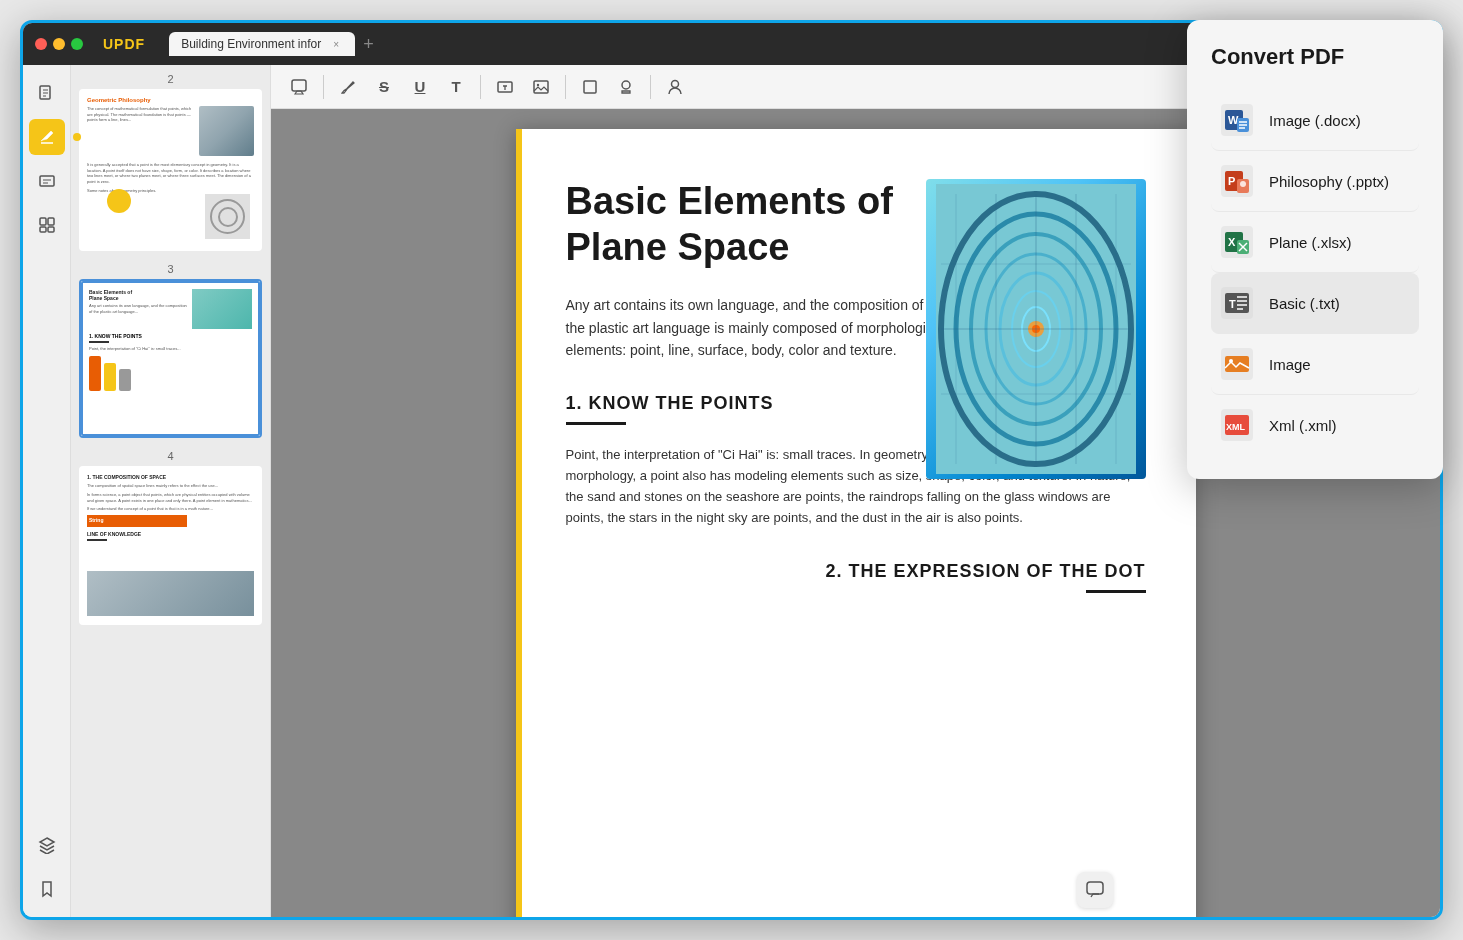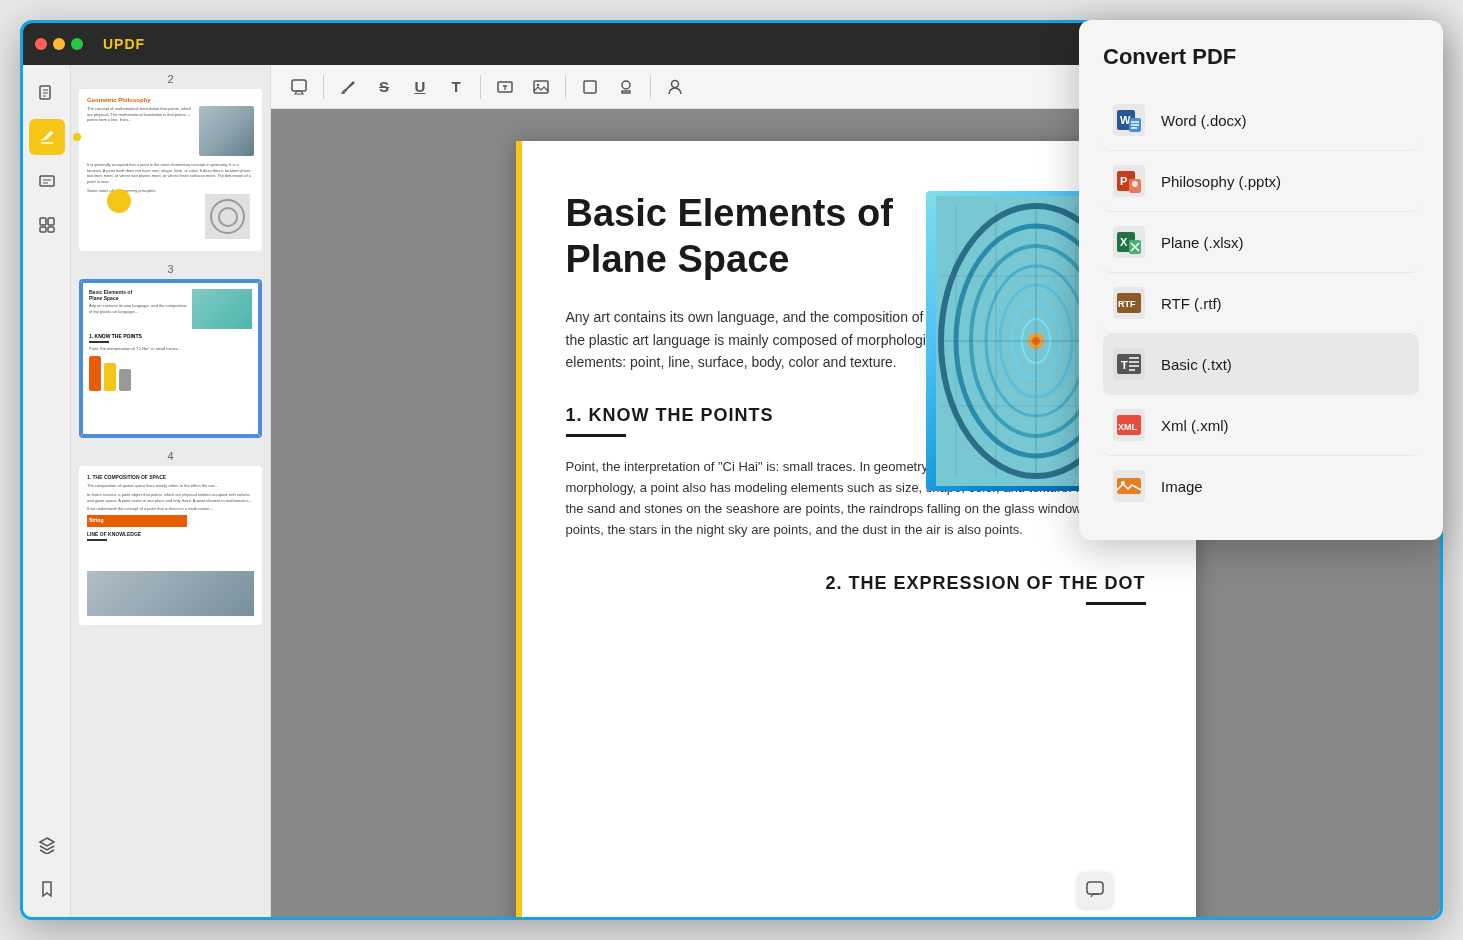--- a/index.html
+++ b/index.html
@@ -266,21 +266,21 @@
       flex-direction: column;
       overflow: hidden;
     }
 
     .pdf-scroll {
       flex: 1;
       overflow: auto;
       background: #888;
       display: flex;
       justify-content: center;
-      padding: 32px;
+      padding: 20px;
     }
 
     .pdf-page {
       background: white;
       width: 680px;
       min-height: 900px;
       padding: 50px 50px 50px 50px;
       box-shadow: 0 2px 20px rgba(0,0,0,0.3);
       position: relative;
     }
@@ -364,21 +364,21 @@
       background: #1a1a1a;
       margin-left: auto;
       margin-bottom: 20px;
     }
 
     
     .convert-panel {
       position: absolute;
       top: 20px;
       right: 20px;
-      width: 364px;
+      width: 256px;
       background: #f5f5f5;
       border-radius: 12px;
       box-shadow: 0 8px 40px rgba(0,0,0,0.25);
       padding: 24px;
       z-index: 100;
     }
     .convert-title {
       font-size: 22px;
       font-weight: 700;
       color: #1a1a1a;
@@ -424,20 +424,27 @@
 
 <div class="app-window">
 
   <div class="title-bar">
     <div class="window-controls">
       <div class="wc-btn wc-close"></div>
       <div class="wc-btn wc-min"></div>
       <div class="wc-btn wc-max"></div>
     </div>
     <div class="updf-logo">UPDF</div>
+    <div class="tab-bar">
+      <div class="tab active">
+        <span>Building Environment infor</span>
+        <div class="tab-close">×</div>
+      </div>
+      <button class="tab-add">+</button>
+    </div>
   </div>
 
   <div class="main-content">
 
     <div class="sidebar-icons">
       <div class="sidebar-icon">
         <svg width="18" height="18" viewBox="0 0 18 18" fill="none">
           <rect x="2" y="2" width="10" height="13" rx="1" stroke="#555" stroke-width="1.5" fill="none"></rect>
           <line x1="5" y1="6" x2="10" y2="6" stroke="#555" stroke-width="1.2"></line>
           <line x1="5" y1="9" x2="10" y2="9" stroke="#555" stroke-width="1.2"></line>
@@ -674,21 +681,21 @@
       <svg width="32" height="32" viewBox="0 0 32 32">
         <rect width="32" height="32" rx="4" fill="#e8e8e8"></rect>
         <rect x="4" y="6" width="18" height="20" rx="2" fill="#2b5797"></rect>
         <text x="7" y="20" font-size="11" font-weight="900" fill="white">W</text>
         <rect x="16" y="14" width="12" height="14" rx="2" fill="#4a90d9"></rect>
         <line x1="18" y1="18" x2="26" y2="18" stroke="white" stroke-width="1.5"></line>
         <line x1="18" y1="21" x2="26" y2="21" stroke="white" stroke-width="1.5"></line>
         <line x1="18" y1="24" x2="24" y2="24" stroke="white" stroke-width="1.5"></line>
       </svg>
     </div>
-    <div class="convert-label">Word (.docx)</div>
+    <div class="convert-label">Image (.docx)</div>
   </div>
 
   <div class="convert-item">
     <div class="convert-icon">
       <svg width="32" height="32" viewBox="0 0 32 32">
         <rect width="32" height="32" rx="4" fill="#e8e8e8"></rect>
         <rect x="4" y="6" width="18" height="20" rx="2" fill="#c43e1c"></rect>
         <text x="7" y="20" font-size="11" font-weight="900" fill="white">P</text>
         <rect x="16" y="14" width="12" height="14" rx="2" fill="#e87a5a"></rect>
         <circle cx="22" cy="19" r="3" fill="white" opacity="0.8"></circle>
@@ -705,67 +712,57 @@
         <text x="7" y="20" font-size="11" font-weight="900" fill="white">X</text>
         <rect x="16" y="14" width="12" height="14" rx="2" fill="#4caf76"></rect>
         <line x1="18" y1="17" x2="26" y2="25" stroke="white" stroke-width="1.5"></line>
         <line x1="26" y1="17" x2="18" y2="25" stroke="white" stroke-width="1.5"></line>
       </svg>
     </div>
     <div class="convert-label">Plane (.xlsx)</div>
   </div>
 
 
-  <div class="convert-item">
-    <div class="convert-icon">
-      <svg width="32" height="32" viewBox="0 0 32 32">
-        <rect width="32" height="32" rx="4" fill="#e8e8e8"></rect>
-        <rect x="4" y="6" width="24" height="20" rx="2" fill="#8b5a2b"></rect>
-        <text x="5" y="20" font-size="9" font-weight="900" fill="white">RTF</text>
-      </svg>
-    </div>
-    <div class="convert-label">RTF (.rtf)</div>
-  </div>
 
   <div class="convert-item active">
     <div class="convert-icon">
       <svg width="32" height="32" viewBox="0 0 32 32">
         <rect width="32" height="32" rx="4" fill="#e0e0e0"></rect>
         <rect x="4" y="6" width="24" height="20" rx="2" fill="#555"></rect>
         <text x="8" y="21" font-size="11" font-weight="900" fill="white">T</text>
         <line x1="16" y1="10" x2="26" y2="10" stroke="white" stroke-width="1.5"></line>
         <line x1="16" y1="14" x2="26" y2="14" stroke="white" stroke-width="1.5"></line>
         <line x1="16" y1="18" x2="26" y2="18" stroke="white" stroke-width="1.5"></line>
         <line x1="16" y1="22" x2="22" y2="22" stroke="white" stroke-width="1.5"></line>
       </svg>
     </div>
     <div class="convert-label">Basic (.txt)</div>
   </div>
 
   <div class="convert-item">
     <div class="convert-icon">
       <svg width="32" height="32" viewBox="0 0 32 32">
         <rect width="32" height="32" rx="4" fill="#e8e8e8"></rect>
-        <rect x="4" y="6" width="24" height="20" rx="2" fill="#e74c3c"></rect>
-        <text x="5" y="21" font-size="9" font-weight="900" fill="white">XML</text>
+        <rect x="4" y="8" width="24" height="16" rx="2" fill="#e67e22"></rect>
+        <path d="M4 20l6-6 5 5 4-4 9 5" fill="none" stroke="white" stroke-width="1.5"></path>
+        <circle cx="10" cy="13" r="2" fill="white"></circle>
       </svg>
     </div>
-    <div class="convert-label">Xml (.xml)</div>
+    <div class="convert-label">Image</div>
   </div>
 
   <div class="convert-item">
     <div class="convert-icon">
       <svg width="32" height="32" viewBox="0 0 32 32">
         <rect width="32" height="32" rx="4" fill="#e8e8e8"></rect>
-        <rect x="4" y="8" width="24" height="16" rx="2" fill="#e67e22"></rect>
-        <path d="M4 20l6-6 5 5 4-4 9 5" fill="none" stroke="white" stroke-width="1.5"></path>
-        <circle cx="10" cy="13" r="2" fill="white"></circle>
+        <rect x="4" y="6" width="24" height="20" rx="2" fill="#e74c3c"></rect>
+        <text x="5" y="21" font-size="9" font-weight="900" fill="white">XML</text>
       </svg>
     </div>
-    <div class="convert-label">Image</div>
+    <div class="convert-label">Xml (.xml)</div>
   </div>
 
 </div>
 
 <div class="chat-btn" style="position:absolute; bottom:32px; right:350px;">
   <svg width="20" height="20" viewBox="0 0 20 20" fill="none">
     <rect x="2" y="2" width="16" height="12" rx="3" stroke="#555" stroke-width="1.5" fill="none"></rect>
     <path d="M6 17l2-3h6" stroke="#555" stroke-width="1.3" fill="none"></path>
   </svg>
 </div>

